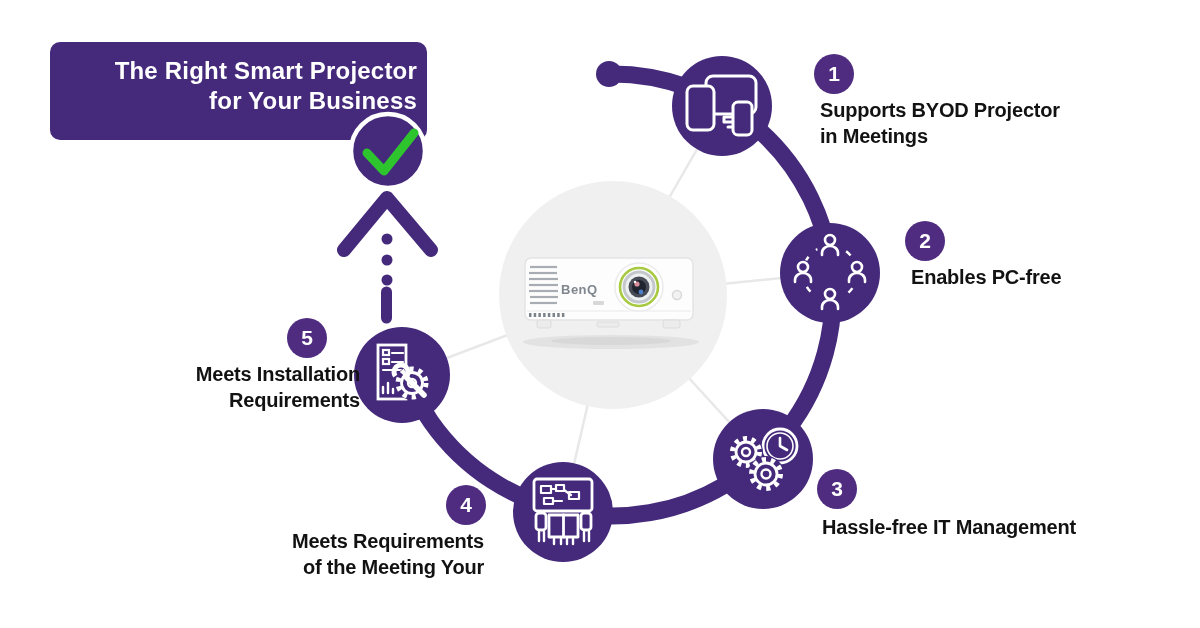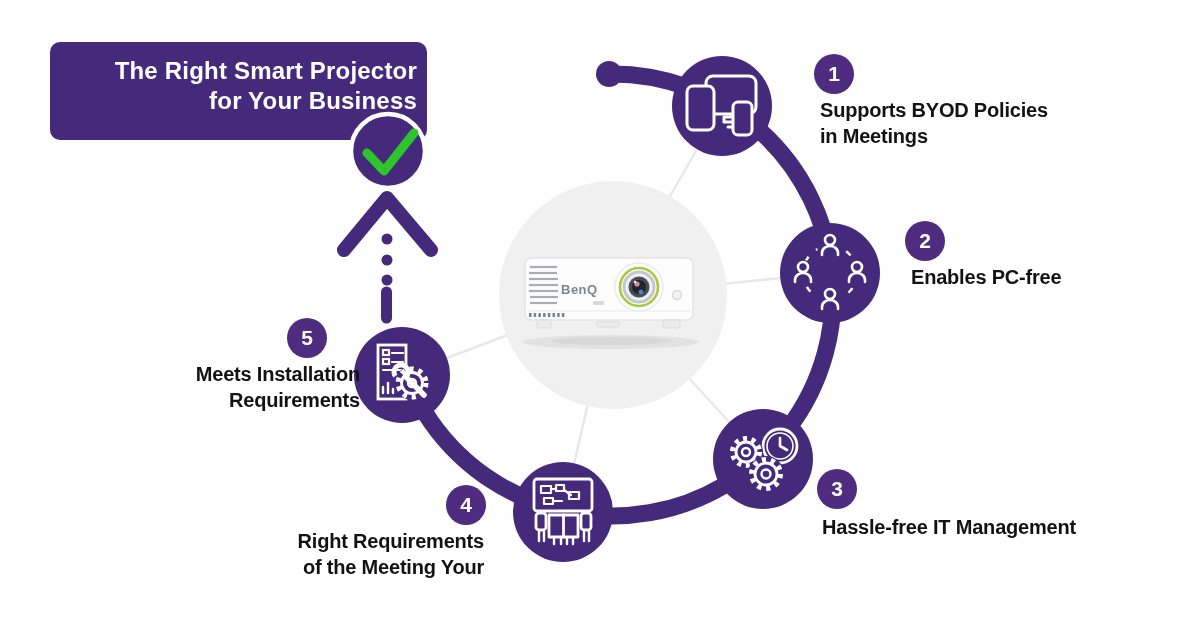--- a/index.html
+++ b/index.html
@@ -224,31 +224,31 @@
     </g>
   </svg>
 
   <div class="badge" style="left:814px;top:54px">1</div>
   <div class="badge" style="left:905px;top:221px">2</div>
   <div class="badge" style="left:817px;top:469px">3</div>
   <div class="badge" style="left:446px;top:485px">4</div>
   <div class="badge" style="left:287px;top:318px">5</div>
 
   <div class="label" style="left:820px;top:97px">
-    <span>Supports BYOD Policies</span>
+    <span>Supports BYOD Projector</span>
     <span>in Meetings</span>
   </div>
   <div class="label" style="left:911px;top:264px">
     <span>Enables PC-free</span>
   </div>
   <div class="label" style="left:822px;top:514px">
     <span>Hassle-free IT Management</span>
   </div>
   <div class="label label-right" style="right:716px;top:528px">
-    <span>Right Requirements</span>
+    <span>Meets Requirements</span>
     <span>of the Meeting Your</span>
   </div>
   <div class="label label-right" style="right:840px;top:361px">
     <span>Meets Installation</span>
     <span>Requirements</span>
   </div>
 
 </div>
 
 </body></html>

